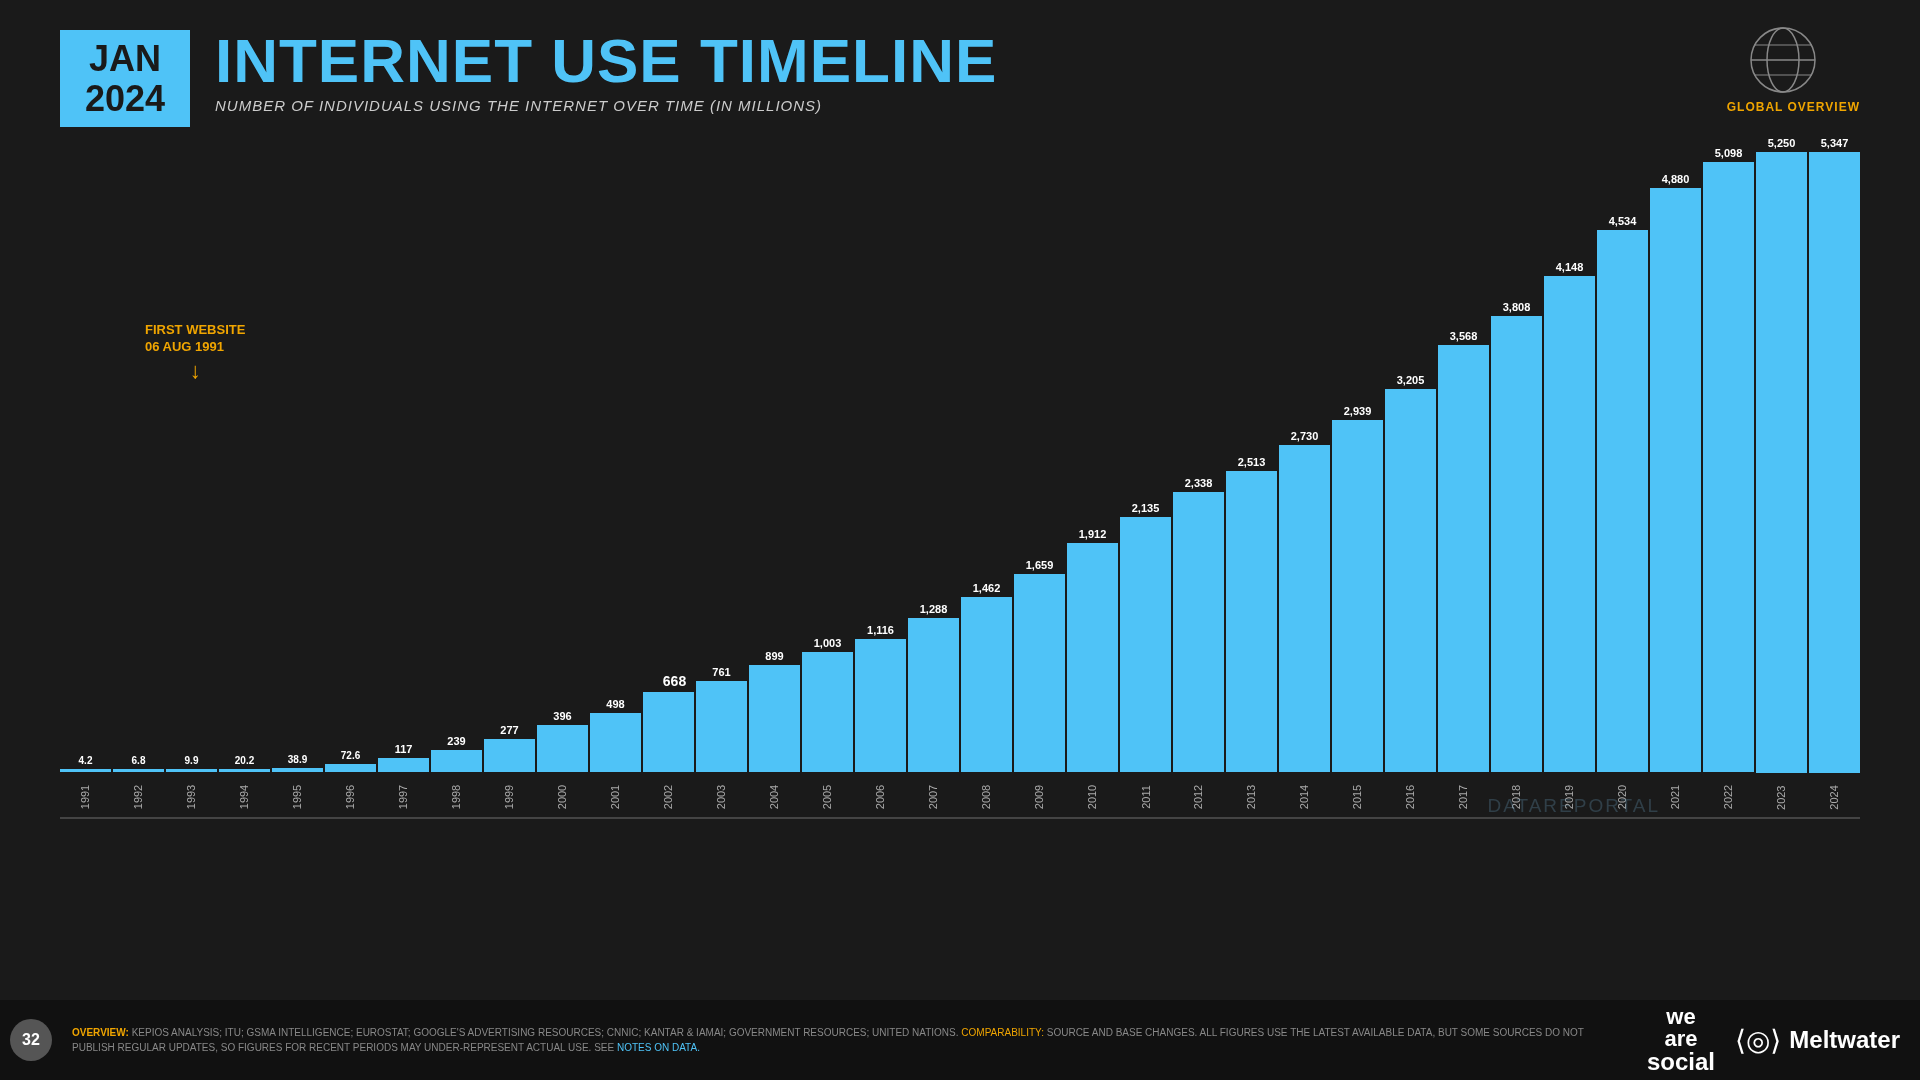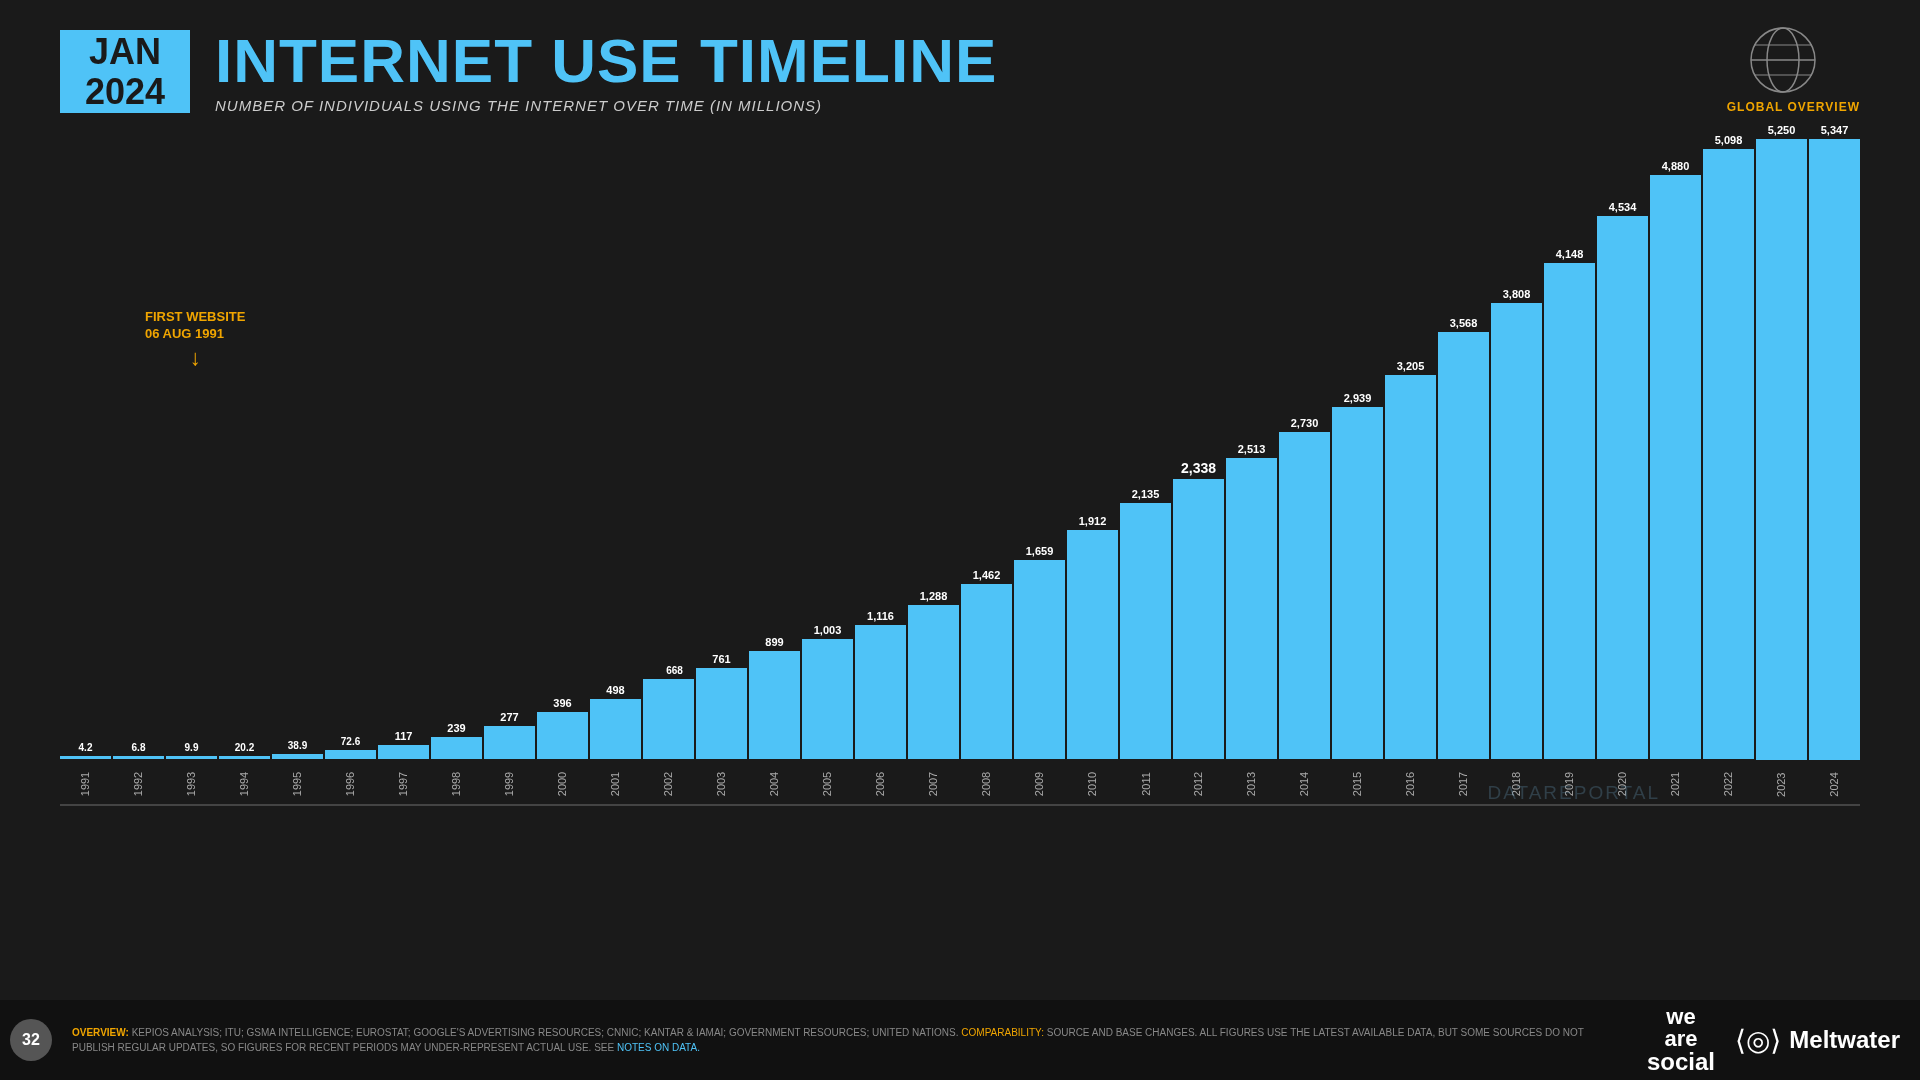--- a/index.html
+++ b/index.html
@@ -22,21 +22,21 @@
     
     .header {
       display: flex;
       align-items: flex-start;
       margin-bottom: 10px;
     }
 
     .date-box {
       background: #4fc3f7;
       color: #1a1a1a;
-      padding: 2px 18px;
+      padding: 9px 18px;
       font-weight: 900;
       font-size: 36px;
       line-height: 1.1;
       min-width: 130px;
       text-align: center;
       flex-shrink: 0;
     }
 
     .title-area {
       margin-left: 25px;
@@ -351,21 +351,21 @@
           <div class="bar-value" style="font-size: 11px;">396</div>
           <div class="bar" style="height: 47.3985px; width: 100%;"></div>
           <div class="bar-year">2000</div>
         </div>
         <div class="bar-group">
           <div class="bar-value" style="font-size: 11px;">498</div>
           <div class="bar" style="height: 59.6073px; width: 100%;"></div>
           <div class="bar-year">2001</div>
         </div>
         <div class="bar-group">
-          <div class="bar-value" style="font-size: 10px; margin-left: 12px;">668</div>
+          <div class="bar-value" style="font-size: 14px; margin-left: 12px;">668</div>
           <div class="bar" style="height: 79.9551px; width: 100%;"></div>
           <div class="bar-year">2002</div>
         </div>
         <div class="bar-group">
           <div class="bar-value" style="font-size: 11px;">761</div>
           <div class="bar" style="height: 91.0866px; width: 100%;"></div>
           <div class="bar-year">2003</div>
         </div>
         <div class="bar-group">
           <div class="bar-value" style="font-size: 11px;">899</div>
@@ -401,21 +401,21 @@
           <div class="bar-value" style="font-size: 11px;">1,912</div>
           <div class="bar" style="height: 228.854px; width: 100%;"></div>
           <div class="bar-year">2010</div>
         </div>
         <div class="bar-group">
           <div class="bar-value" style="font-size: 11px;">2,135</div>
           <div class="bar" style="height: 255.545px; width: 100%;"></div>
           <div class="bar-year">2011</div>
         </div>
         <div class="bar-group">
-          <div class="bar-value" style="font-size: 14px;">2,338</div>
+          <div class="bar-value" style="font-size: 11px;">2,338</div>
           <div class="bar" style="height: 279.843px; width: 100%;"></div>
           <div class="bar-year">2012</div>
         </div>
         <div class="bar-group">
           <div class="bar-value" style="font-size: 11px;">2,513</div>
           <div class="bar" style="height: 300.789px; width: 100%;"></div>
           <div class="bar-year">2013</div>
         </div>
         <div class="bar-group">
           <div class="bar-value" style="font-size: 11px;">2,730</div>

